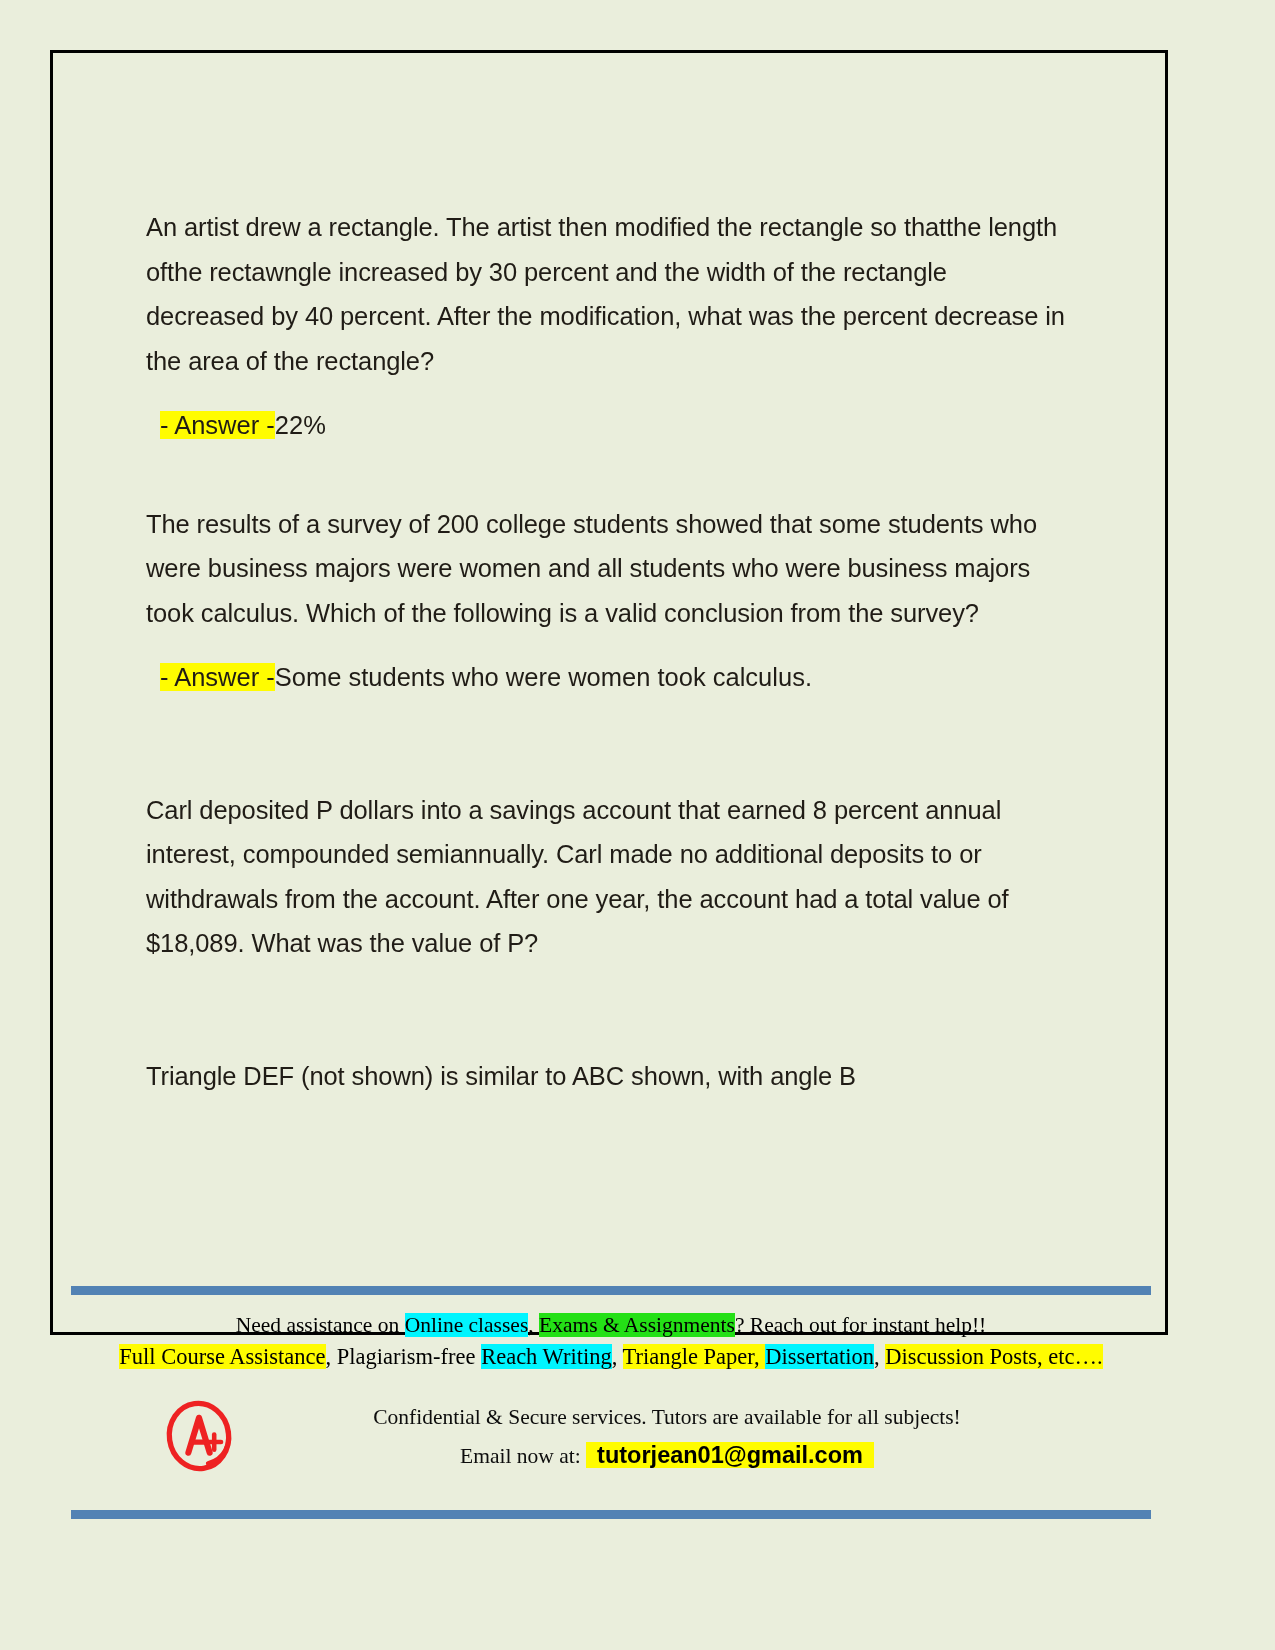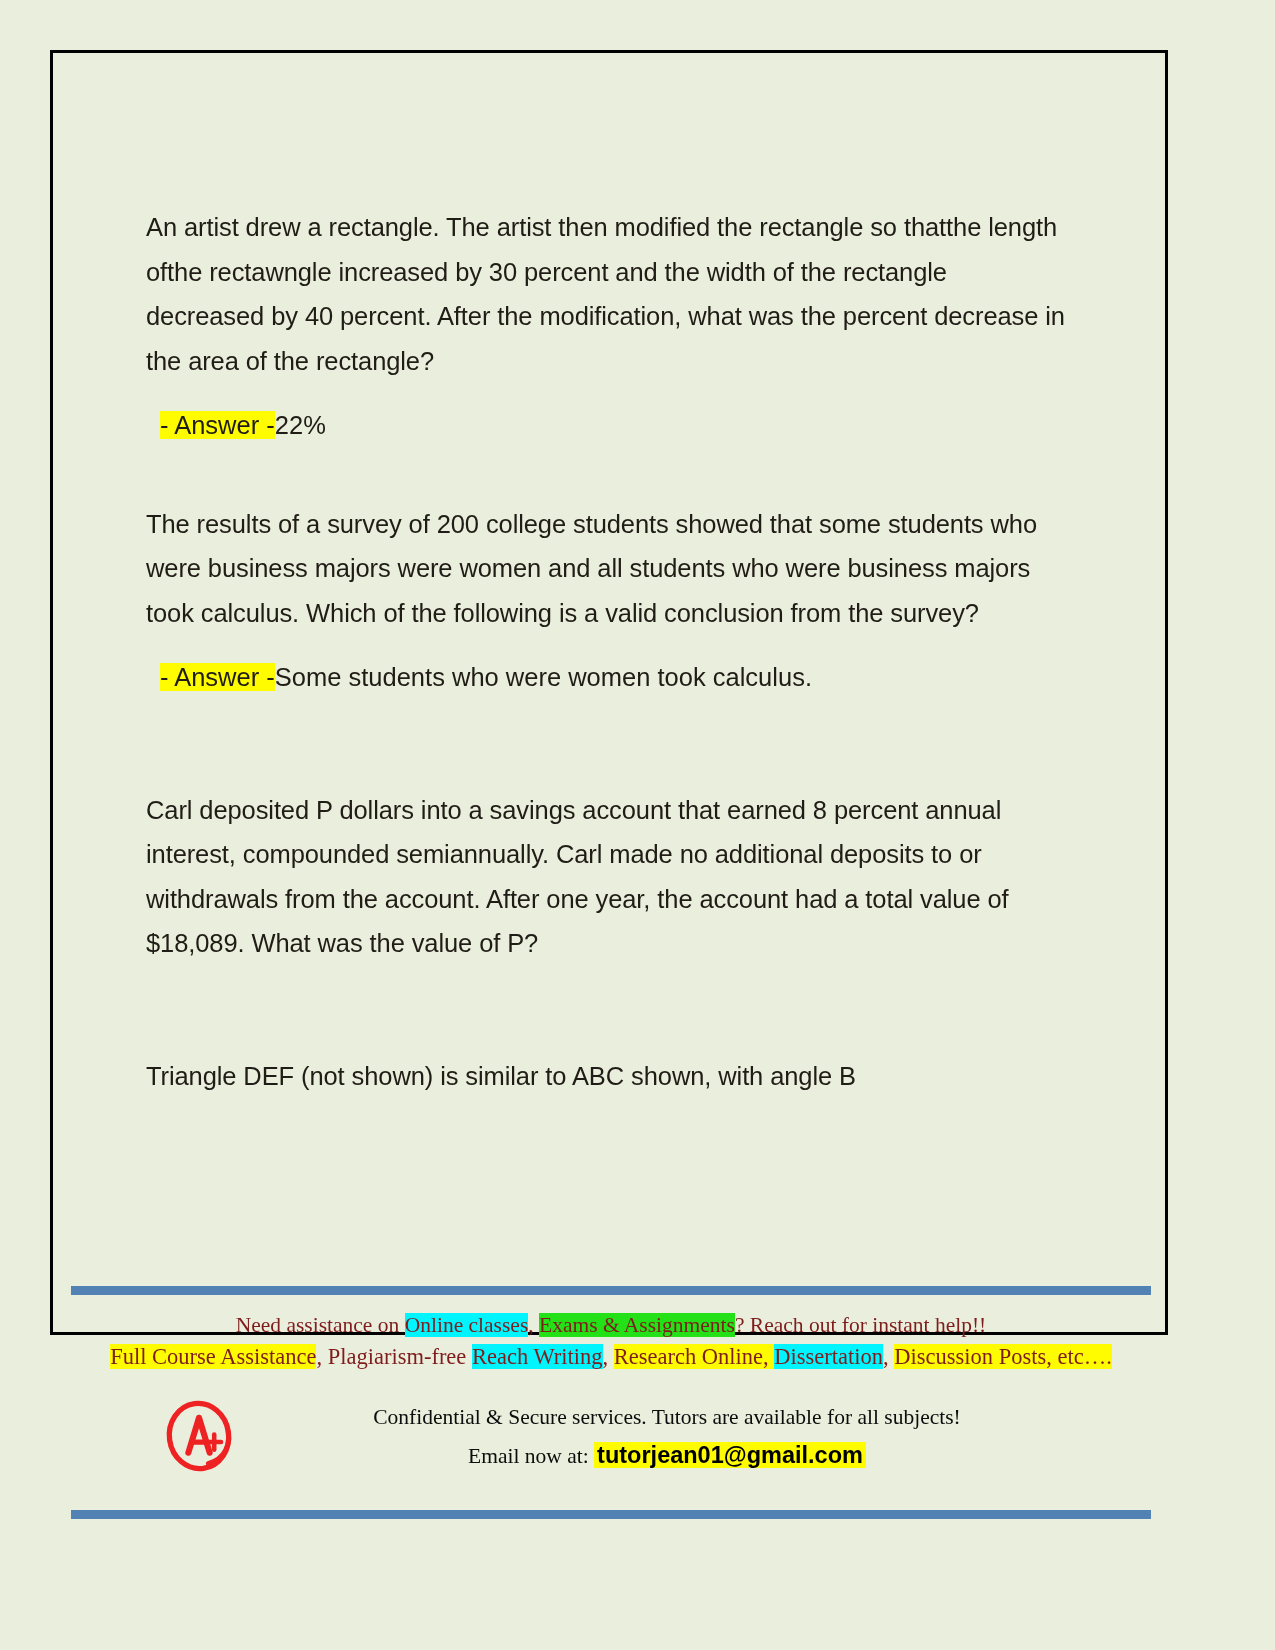--- a/index.html
+++ b/index.html
@@ -68,21 +68,21 @@
   }
   .divider-rule {
     height: 9px;
     background: #5282b4;
     width: 100%;
   }
   .promo-line {
     text-align: center;
     font-size: 21.5px;
     line-height: 30px;
-    color: #7f1d1d;
+    color: #000000;
     white-space: nowrap;
   }
   #promo-line-1 { margin-top: 15px; }
   #promo-line-2 { margin-top: 2px; font-size: 22.5px; }
 
   #contact-row {
     display: flex;
     align-items: center;
     margin-top: 26px;
     padding-left: 90px;
@@ -111,21 +111,21 @@
     color: #0d0d0d;
     margin-top: 6px;
     white-space: nowrap;
   }
   .email-chip {
     font-family: "Liberation Sans", sans-serif;
     font-weight: bold;
     font-size: 23.5px;
     background: #fffc00;
     color: #000;
-    padding: 0 3px;
+    padding: 0 11px;
   }
   #divider-bottom { margin-top: 36px; }
 </style>
 </head>
 <body>
 
 <div id="page-sheet">
 
   <div id="qa-body">
 
@@ -148,21 +148,21 @@
     </div>
 
   </div>
 
   <div id="promo-footer">
 
     <div class="divider-rule"></div>
 
     <div class="promo-line" id="promo-line-1"><span>Need assistance on </span><span class="hl-cyan">Online classes</span><span>, </span><span class="hl-green">Exams &amp; Assignments</span><span>? Reach out for instant help!!</span></div>
 
-    <div class="promo-line" id="promo-line-2"><span class="hl-yellow">Full Course Assistance</span><span>, Plagiarism-free </span><span class="hl-cyan">Reach Writing</span><span>, </span><span class="hl-yellow">Research Online, </span><span class="hl-cyan">Dissertation</span><span>, </span><span class="hl-yellow">Discussion Posts, etc….</span></div>
+    <div class="promo-line" id="promo-line-2"><span class="hl-yellow">Full Course Assistance</span><span>, Plagiarism-free </span><span class="hl-cyan">Reach Writing</span><span>, </span><span class="hl-yellow">Triangle Paper, </span><span class="hl-cyan">Dissertation</span><span>, </span><span class="hl-yellow">Discussion Posts, etc….</span></div>
 
     <div id="contact-row">
 
       <svg id="aplus-logo" viewBox="0 0 100 100">
         <ellipse cx="50" cy="50" rx="39" ry="43" fill="none" stroke="#ee2222" stroke-width="7" transform="rotate(-8 50 50)"></ellipse>
         <path d="M62 86 C84 80 92 60 88 44" fill="none" stroke="#ee2222" stroke-width="6" stroke-linecap="round"></path>
         <path d="M36 72 L50 26 L64 72" fill="none" stroke="#ee2222" stroke-width="8" stroke-linecap="round" stroke-linejoin="round"></path>
         <path d="M41 58 L59 58" fill="none" stroke="#ee2222" stroke-width="7" stroke-linecap="round"></path>
         <path d="M70 48 L70 68" fill="none" stroke="#ee2222" stroke-width="6" stroke-linecap="round"></path>
         <path d="M61 58 L79 58" fill="none" stroke="#ee2222" stroke-width="6" stroke-linecap="round"></path>

